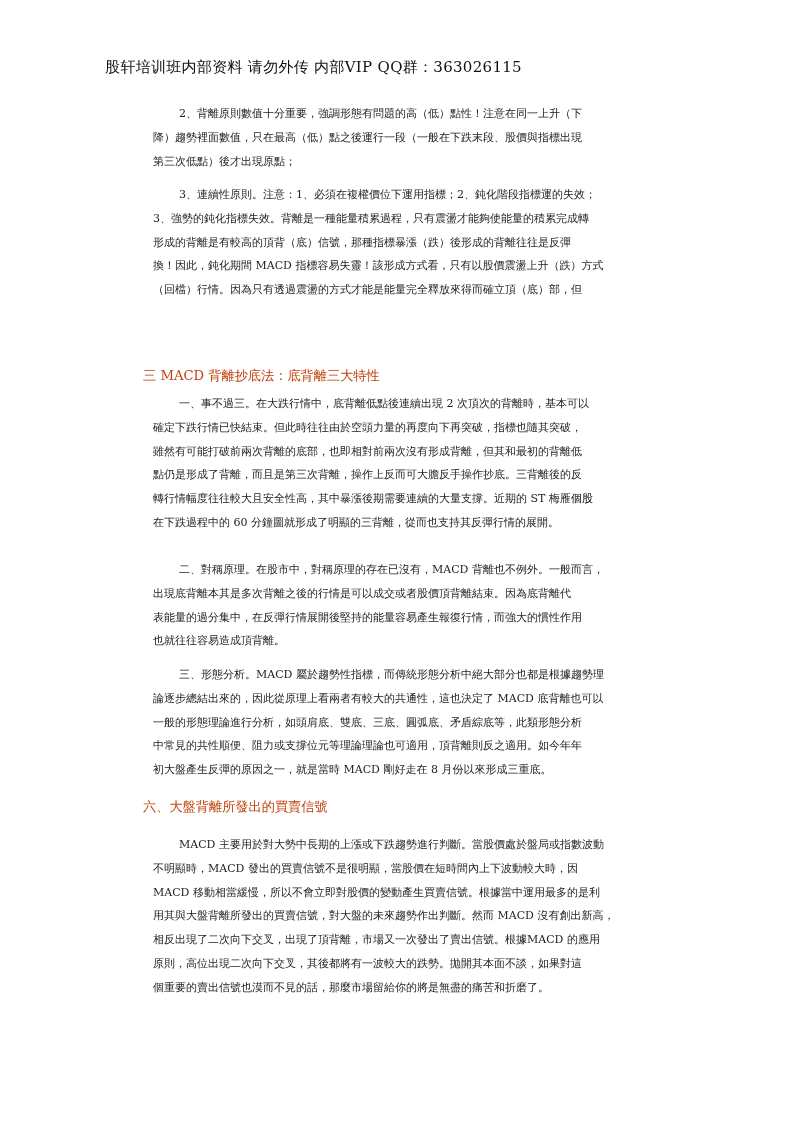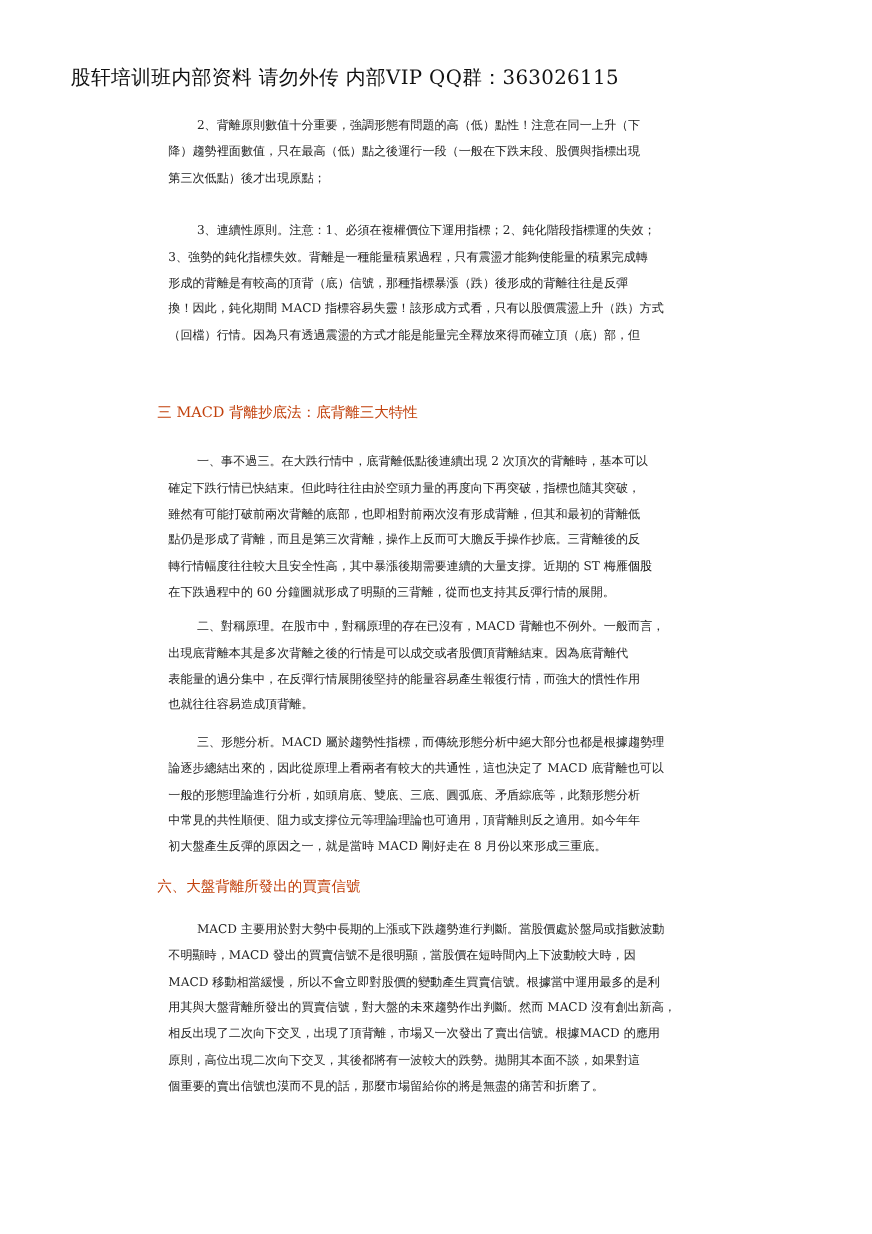--- a/index.html
+++ b/index.html
@@ -3,21 +3,21 @@
   <meta charset="utf-8">
   <style>
     html, body { margin: 0; padding: 0; background: #ffffff; }
     body {
       width: 793px; height: 1122px; position: relative; overflow: hidden;
       font-family: "DejaVu Serif", "Liberation Serif", serif;
       color: #1a1a1a;
     }
     .header {
       position: absolute; top: 58px; left: 0; width: 627px;
-      text-align: center; font-size: 18px; letter-spacing: 0.3px; color: #111;
+      text-align: center; font-size: 15px; letter-spacing: 0.3px; color: #111;
     }
     .page { position: absolute; left: 117px; width: 568px; top: 0; }
     .para { position: absolute; left: 0; width: 568px; font-size: 11px; line-height: 23.8px; color: #222; margin-left: 36px; }
     .line { white-space: nowrap; overflow: hidden; height: 23.8px; }
     .line.indent { padding-left: 26px; }
     .heading { position: absolute; left: 26px; font-size: 13.2px; line-height: 24px; white-space: nowrap; color: #c2410c; }
     .link { color: #000000; }
   </style>
 </head>
 <body>
@@ -25,31 +25,31 @@
 <div class="header">股轩培训班内部资料 请勿外传 内部VIP QQ群：363026115</div>
 
 <div class="page">
 
   <div class="para" style="top:102px;">
     <div class="line indent">2、背離原則數值十分重要，強調形態有問題的高（低）點性！注意在同一上升（下</div>
     <div class="line">降）趨勢裡面數值，只在最高（低）點之後運行一段（一般在下跌末段、股價與指標出現</div>
     <div class="line">第三次低點）後才出現原點；</div>
   </div>
 
-  <div class="para" style="top:198px;">
+  <div class="para" style="top:183px;">
     <div class="line indent">3、連續性原則。注意：1、必須在複權價位下運用指標；2、鈍化階段指標運的失效；</div>
     <div class="line">3、強勢的鈍化指標失效。背離是一種能量積累過程，只有震盪才能夠使能量的積累完成轉</div>
     <div class="line">形成的背離是有較高的頂背（底）信號，那種指標暴漲（跌）後形成的背離往往是反彈</div>
     <div class="line">換！因此，鈍化期間 MACD 指標容易失靈！該形成方式看，只有以股價震盪上升（跌）方式</div>
     <div class="line">（回檔）行情。因為只有透過震盪的方式才能是能量完全釋放來得而確立頂（底）部，但</div>
   </div>
 
   <div class="heading" style="top:364px;">三 MACD 背離抄底法：底背離三大特性</div>
 
-  <div class="para" style="top:408px;">
+  <div class="para" style="top:392px;">
     <div class="line indent">一、事不過三。在大跌行情中，底背離低點後連續出現 2 次頂次的背離時，基本可以</div>
     <div class="line">確定下跌行情已快結束。但此時往往由於空頭力量的再度向下再突破，指標也隨其突破，</div>
     <div class="line">雖然有可能打破前兩次背離的底部，也即相對前兩次沒有形成背離，但其和最初的背離低</div>
     <div class="line">點仍是形成了背離，而且是第三次背離，操作上反而可大膽反手操作抄底。三背離後的反</div>
     <div class="line"><span>轉行情幅度往往較大且安全性高，其中暴漲後期需要連續的大量支撐。近期的 ST 梅雁</span><span class="link">個股</span></div>
     <div class="line">在下跌過程中的 60 分鐘圖就形成了明顯的三背離，從而也支持其反彈行情的展開。</div>
   </div>
 
   <div class="para" style="top:558px;">
     <div class="line indent">二、對稱原理。在股市中，對稱原理的存在已沒有，MACD 背離也不例外。一般而言，</div>

